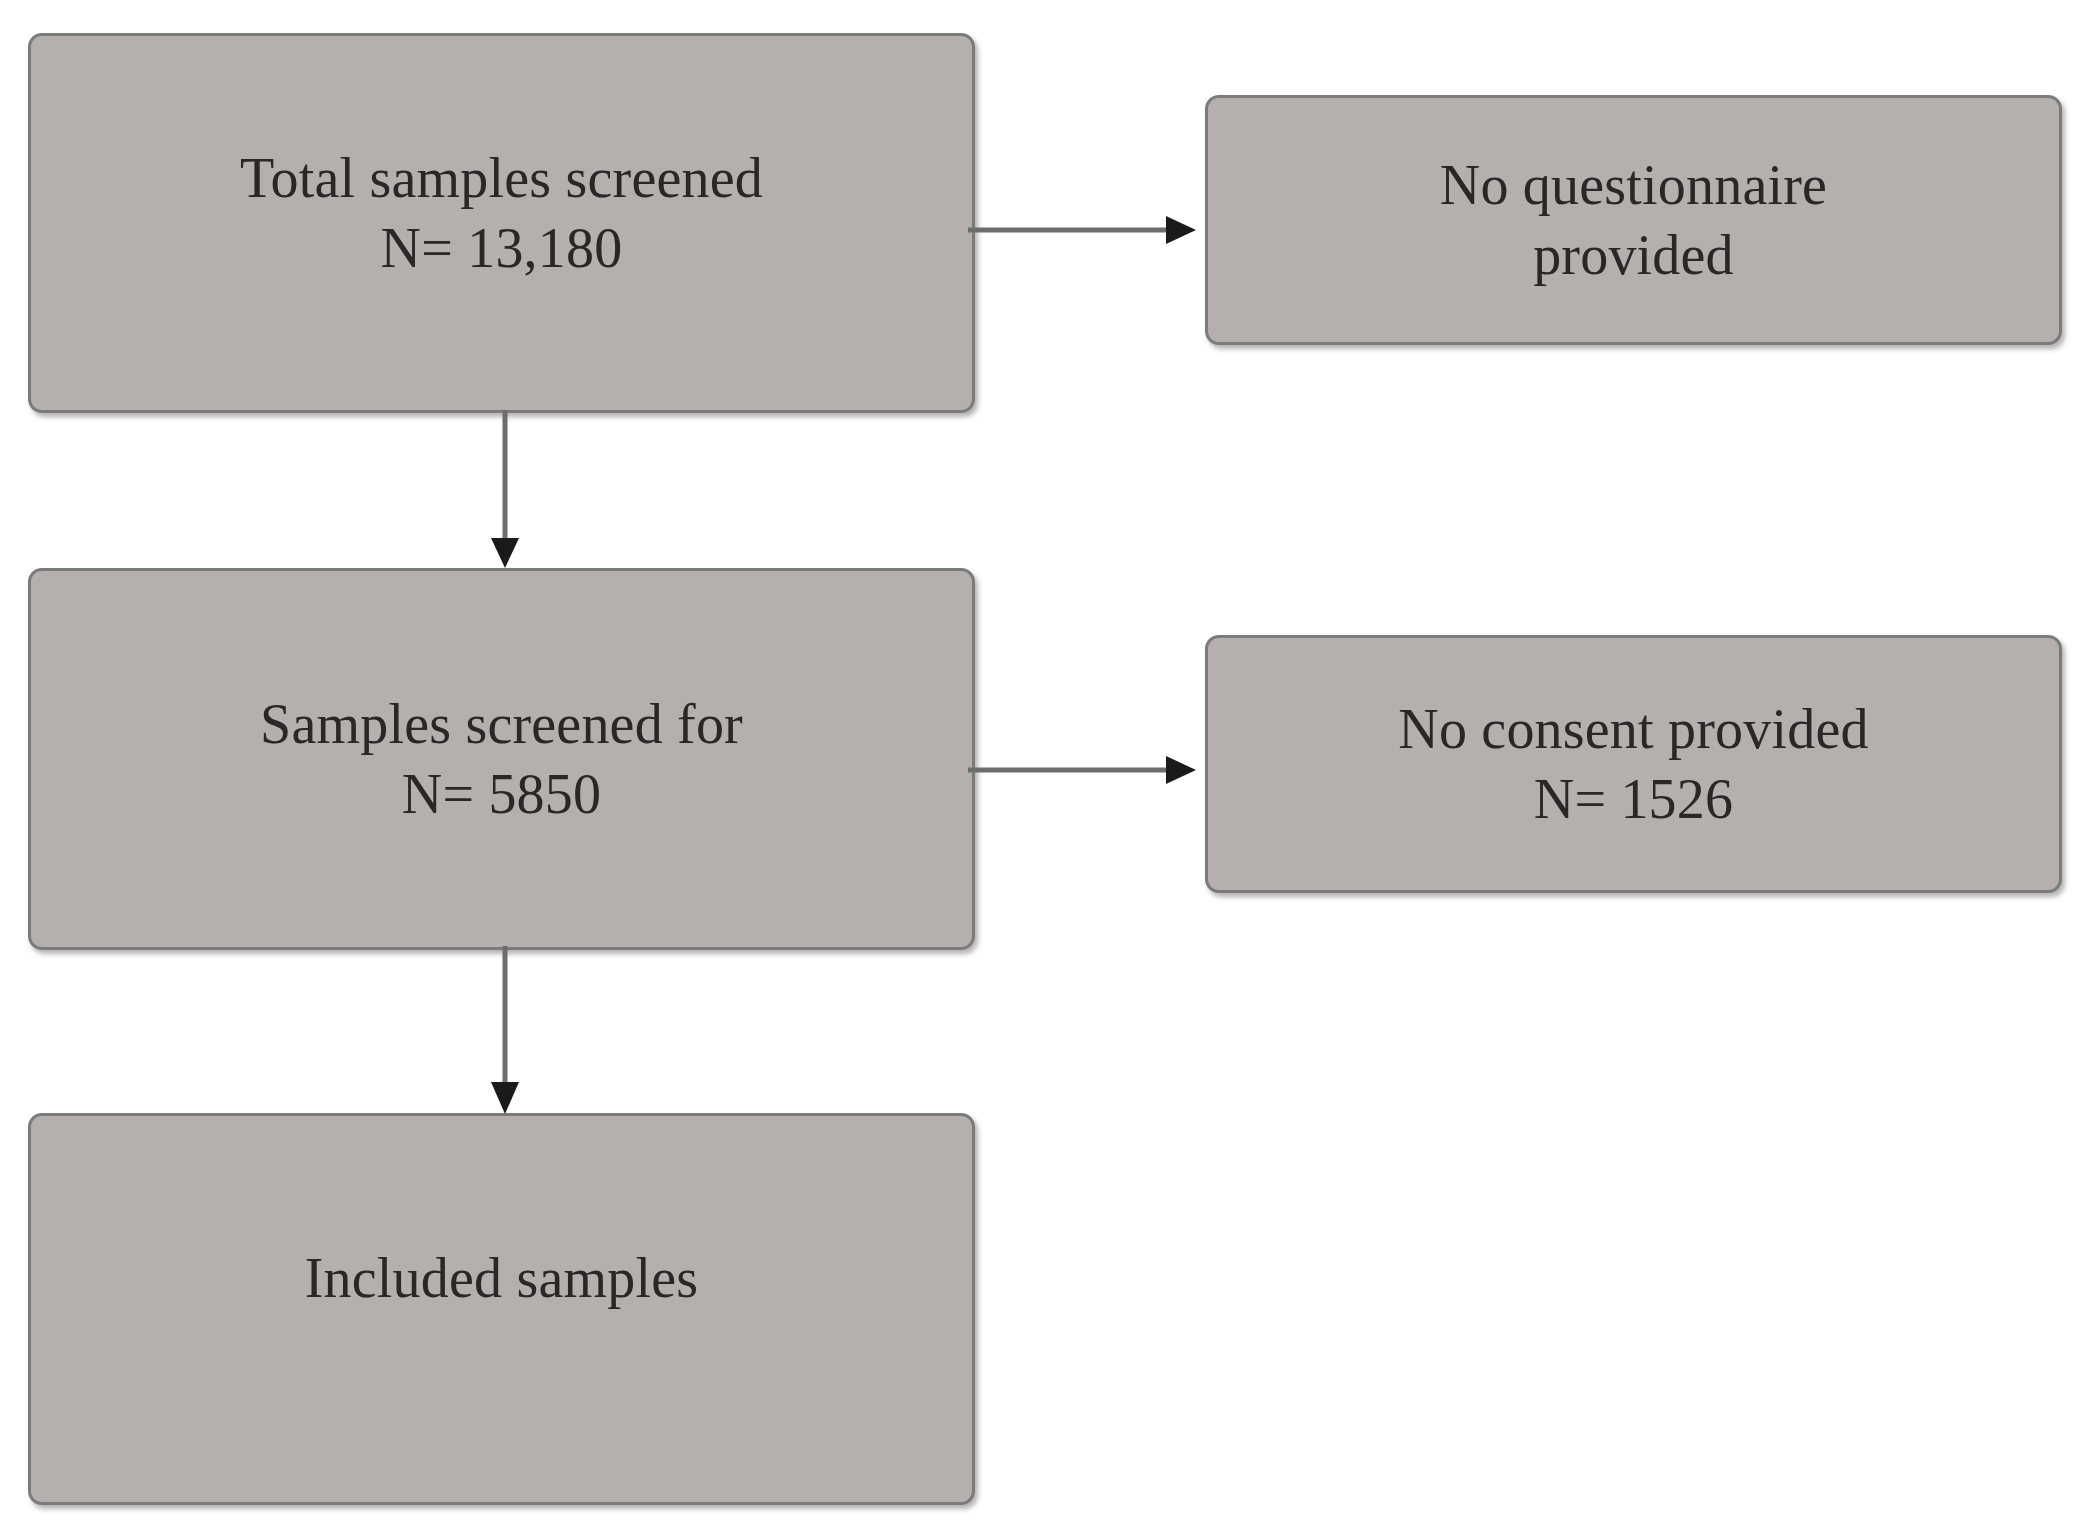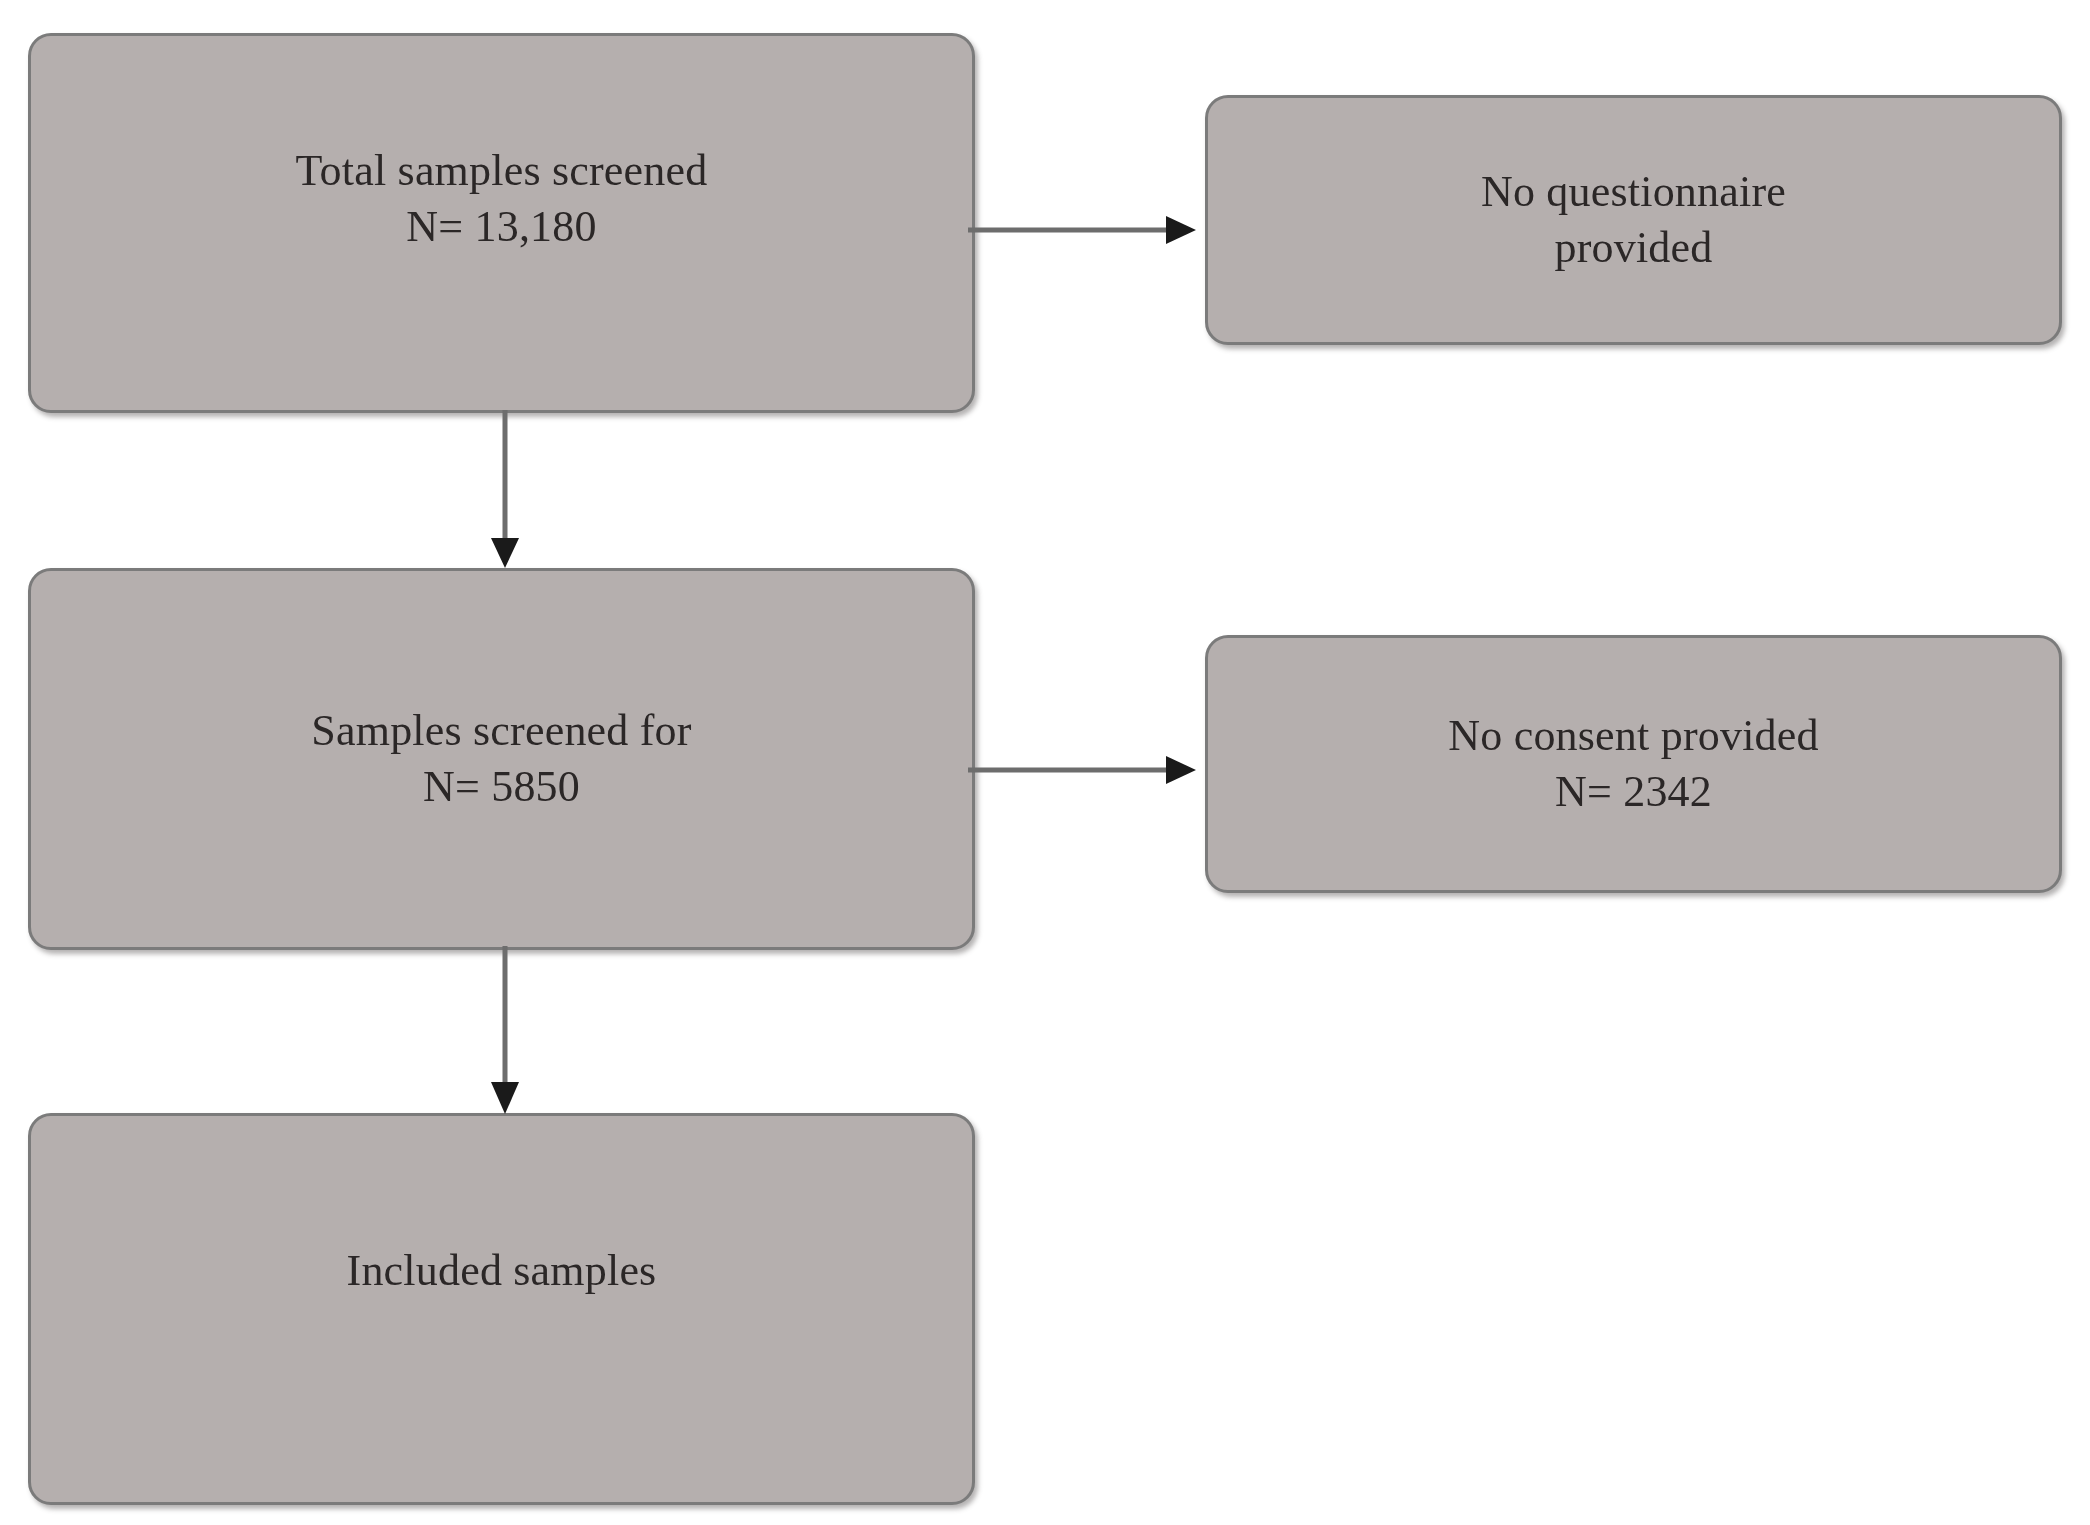--- a/index.html
+++ b/index.html
@@ -17,28 +17,28 @@
     height: 1525px;
     background: #ffffff;
     overflow: hidden;
   }
   
   .flow-box {
     position: absolute;
     box-sizing: border-box;
     background: #b5afae;
     border: 3px solid #7b7b7b;
-    border-radius: 23px;
+    border-radius: 14px;
     box-shadow: 3px 4px 5px rgba(90, 86, 86, 0.45);
     display: flex;
     flex-direction: column;
     align-items: center;
     text-align: center;
     color: #2b2727;
-    font-size: 44px;
+    font-size: 56px;
     line-height: 1.22;
     letter-spacing: 0.2px;
     padding: 0 40px;
   }
   .flow-box.center-v { justify-content: center; }
   .flow-box .box-line { display: block; width: 100%; }
   .flow-box .box-line + .box-line { margin-top: 2px; }
 
   
   #box-total-screened {
@@ -90,21 +90,21 @@
     <span class="box-line">provided</span>
   </div>
 
   <div class="flow-box center-v" id="box-screened-consent">
     <span class="box-line">Samples screened for</span>
     <span class="box-line">N= 5850</span>
   </div>
 
   <div class="flow-box center-v" id="box-no-consent">
     <span class="box-line">No consent provided</span>
-    <span class="box-line">N= 2342</span>
+    <span class="box-line">N= 1526</span>
   </div>
 
   <div class="flow-box" id="box-included-samples">
     <span class="box-line">Included samples</span>
   </div>
 
   <div class="connector" id="conn-screened-to-noq">
     <svg width="240" height="40" viewBox="0 0 240 40">
       <line x1="0" y1="20" x2="202" y2="20" stroke="#6d6d6d" stroke-width="5"></line>
       <polygon points="198,6 228,20 198,34" fill="#1a1a1a"></polygon>

